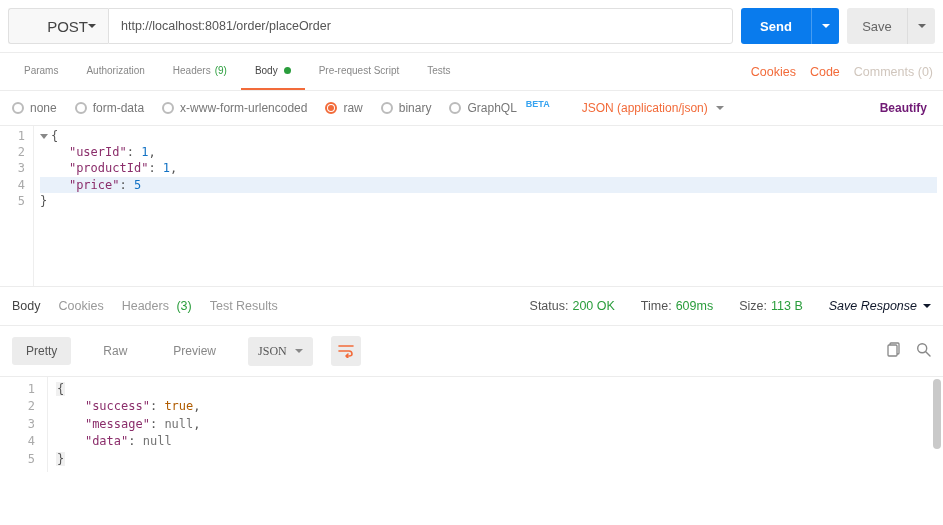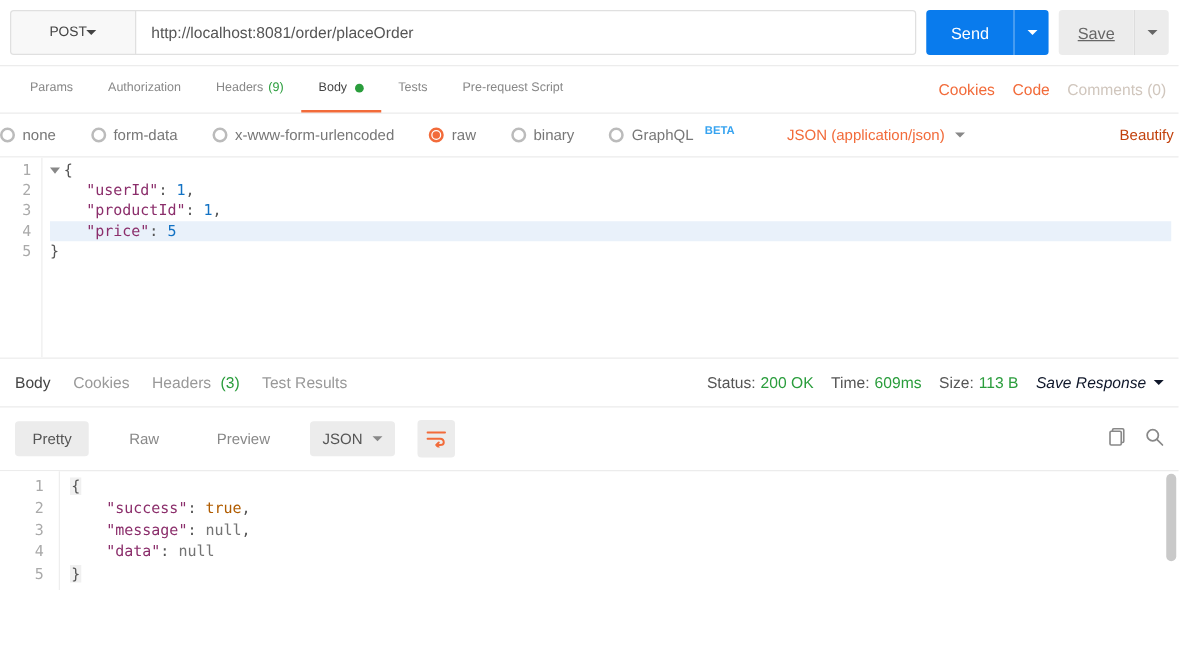--- a/index.html
+++ b/index.html
@@ -16,28 +16,28 @@
     display: flex;
     align-items: stretch;
     padding: 8px;
     gap: 0;
     background: #fff;
     border-bottom: 1px solid #ececec;
   }
   .method-select {
     display: flex;
     align-items: center;
-    justify-content: center;
+    justify-content: flex-end;
     width: 100px;
     padding: 0 12px;
     background: #f8f8f8;
     border: 1px solid #e0e0e0;
     border-right: none;
     border-radius: 3px 0 0 3px;
-    font-size: 11px;
+    font-size: 15px;
     color: #444;
     cursor: pointer;
   }
   .url-input {
     flex: 1;
     padding: 0 12px;
     border: 1px solid #e0e0e0;
     border-radius: 0 3px 3px 0;
     font-size: 12.5px;
     color: #555;
@@ -47,26 +47,26 @@
   }
   .btn {
     display:flex; align-items:center; justify-content:center;
     height:36px;
     border:none;
     border-radius:3px;
     font-size:13px;
     cursor:pointer;
     margin-left:8px;
   }
-  .btn-send { background:#097bed; color:#fff; width:70px; font-weight:400;}
+  .btn-send { background:#097bed; color:#fff; width:70px; font-weight:700;}
   .btn-send-caret { background:#097bed; color:#fff; width:28px; margin-left:0; border-left:1px solid rgba(255,255,255,0.25); border-radius:0 3px 3px 0;}
   .btn-send { border-radius:3px 0 0 3px; }
   .btn-save { background:#ececec; color:#666; width:60px;}
   .btn-save-caret { background:#ececec; color:#666; width:28px; margin-left:0; border-left:1px solid #ddd; border-radius:0 3px 3px 0;}
-  .btn-save { border-radius:3px 0 0 3px;text-decoration:underline; }
+  .btn-save { border-radius:3px 0 0 3px; }
   .caret-down {
     display:inline-block;
     width:0;height:0;
     border-left:4px solid transparent;
     border-right:4px solid transparent;
     border-top:4px solid currentColor;
   }
   .tabs-row {
     display:flex;
     align-items:center;
@@ -97,22 +97,22 @@
     margin-left:auto;
     display:flex;
     gap:14px;
     font-size:12.5px;
   }
   .link-orange { color:#f26b3a; cursor:pointer;}
   .link-muted { color:#d0c6bd; cursor:pointer;}
   .radio-row {
     display:flex;
     align-items:center;
-    padding: 10px 0;
-    gap:28px;
+    padding: 10px 12px;
+    gap:18px;
     border-bottom:1px solid #ececec;
   }
   .radio {
     display:flex;
     align-items:center;
     gap:6px;
     color:#777;
     font-size:12px;
     cursor:pointer;
   }
@@ -123,21 +123,21 @@
     background:#fff;
   }
   .radio.selected .radio-circle { border-color:#f26b3a;}
   .radio.selected .radio-circle::after{
     content:"";width:6px;height:6px;border-radius:50%;background:#f26b3a;
   }
   .beta { color:#36a3f0; font-size:9px; font-weight:600; margin-left:3px; position:relative; top:-4px;}
   .content-type {
     color:#f26b3a; font-size:12px; margin-left:14px; display:flex; align-items:center; gap:8px; cursor:pointer;
   }
-  .beautify { margin-left:auto; color:#c2410c; cursor:pointer; padding-right:4px;}
+  .beautify { margin-left:auto; color:#701a75; cursor:pointer; padding-right:4px;font-weight:bold;}
   .code-area {
     font-family: Menlo, Consolas, monospace;
     font-size:12px;
     line-height:1.35;
     display:flex;
     height:160px;
     overflow:auto;
   }
   .gutter {
     width:34px;
@@ -168,21 +168,21 @@
     display:flex; align-items:center;
     height:40px;
     border-top:1px solid #ececec;
     border-bottom:1px solid #ececec;
     padding:0 12px;
     font-size:12.5px;
     gap:18px;
   }
   .rh-tab { color:#999; cursor:pointer;}
   .rh-tab.active { color:#444; }
-  .meta { margin-left:auto; display:flex; gap:14px; align-items:center;}
+  .meta { margin-left:auto; display:flex; gap:26px; align-items:center;}
   .meta .v { color:#2a9d3c; margin-left:4px;}
   .save-response { color:#0f172a; display:flex; align-items:center; gap:6px; cursor:pointer;font-style:italic;}
   .view-toolbar {
     display:flex; align-items:center;
     padding:10px 12px;
     gap:18px;
     border-bottom:1px solid #ececec;
   }
   .view-btn {
     padding:7px 14px;
@@ -193,20 +193,21 @@
     background:transparent;
   }
   .view-btn.active { background:#ececec; color:#555;}
   .json-select {
     background:#ececec; color:#555;
     padding:7px 10px;
     border-radius:3px;
     display:flex;align-items:center;gap:8px;
     font-size:12px;
     cursor:pointer;
+    font-family:Liberation Serif, serif;
   }
   .wrap-btn{
     width:30px;height:30px;
     background:#ececec; border-radius:3px;
     display:flex;align-items:center;justify-content:center;
     color:#f26b3a; font-size:15px; cursor:pointer;
   }
   .right-icons{
     margin-left:auto; display:flex; gap:14px; color:#888; font-size:15px;
   }
@@ -258,22 +259,22 @@
   <div class="tab">Params</div>
   <div class="tab">Authorization</div>
   <div class="tab">
     <span>Headers</span>
     <span class="count-green">(9)</span>
   </div>
   <div class="tab active">
     <span>Body</span>
     <span class="dot-green"></span>
   </div>
+  <div class="tab">Pre-request Script</div>
   <div class="tab">Tests</div>
-  <div class="tab">Pre-request Script</div>
   <div class="right-links">
     <span class="link-orange">Cookies</span>
     <span class="link-orange">Code</span>
     <span class="link-muted">Comments (0)</span>
   </div>
 </div>
 
 <div class="radio-row">
   <div class="radio">
     <span class="radio-circle"></span>

